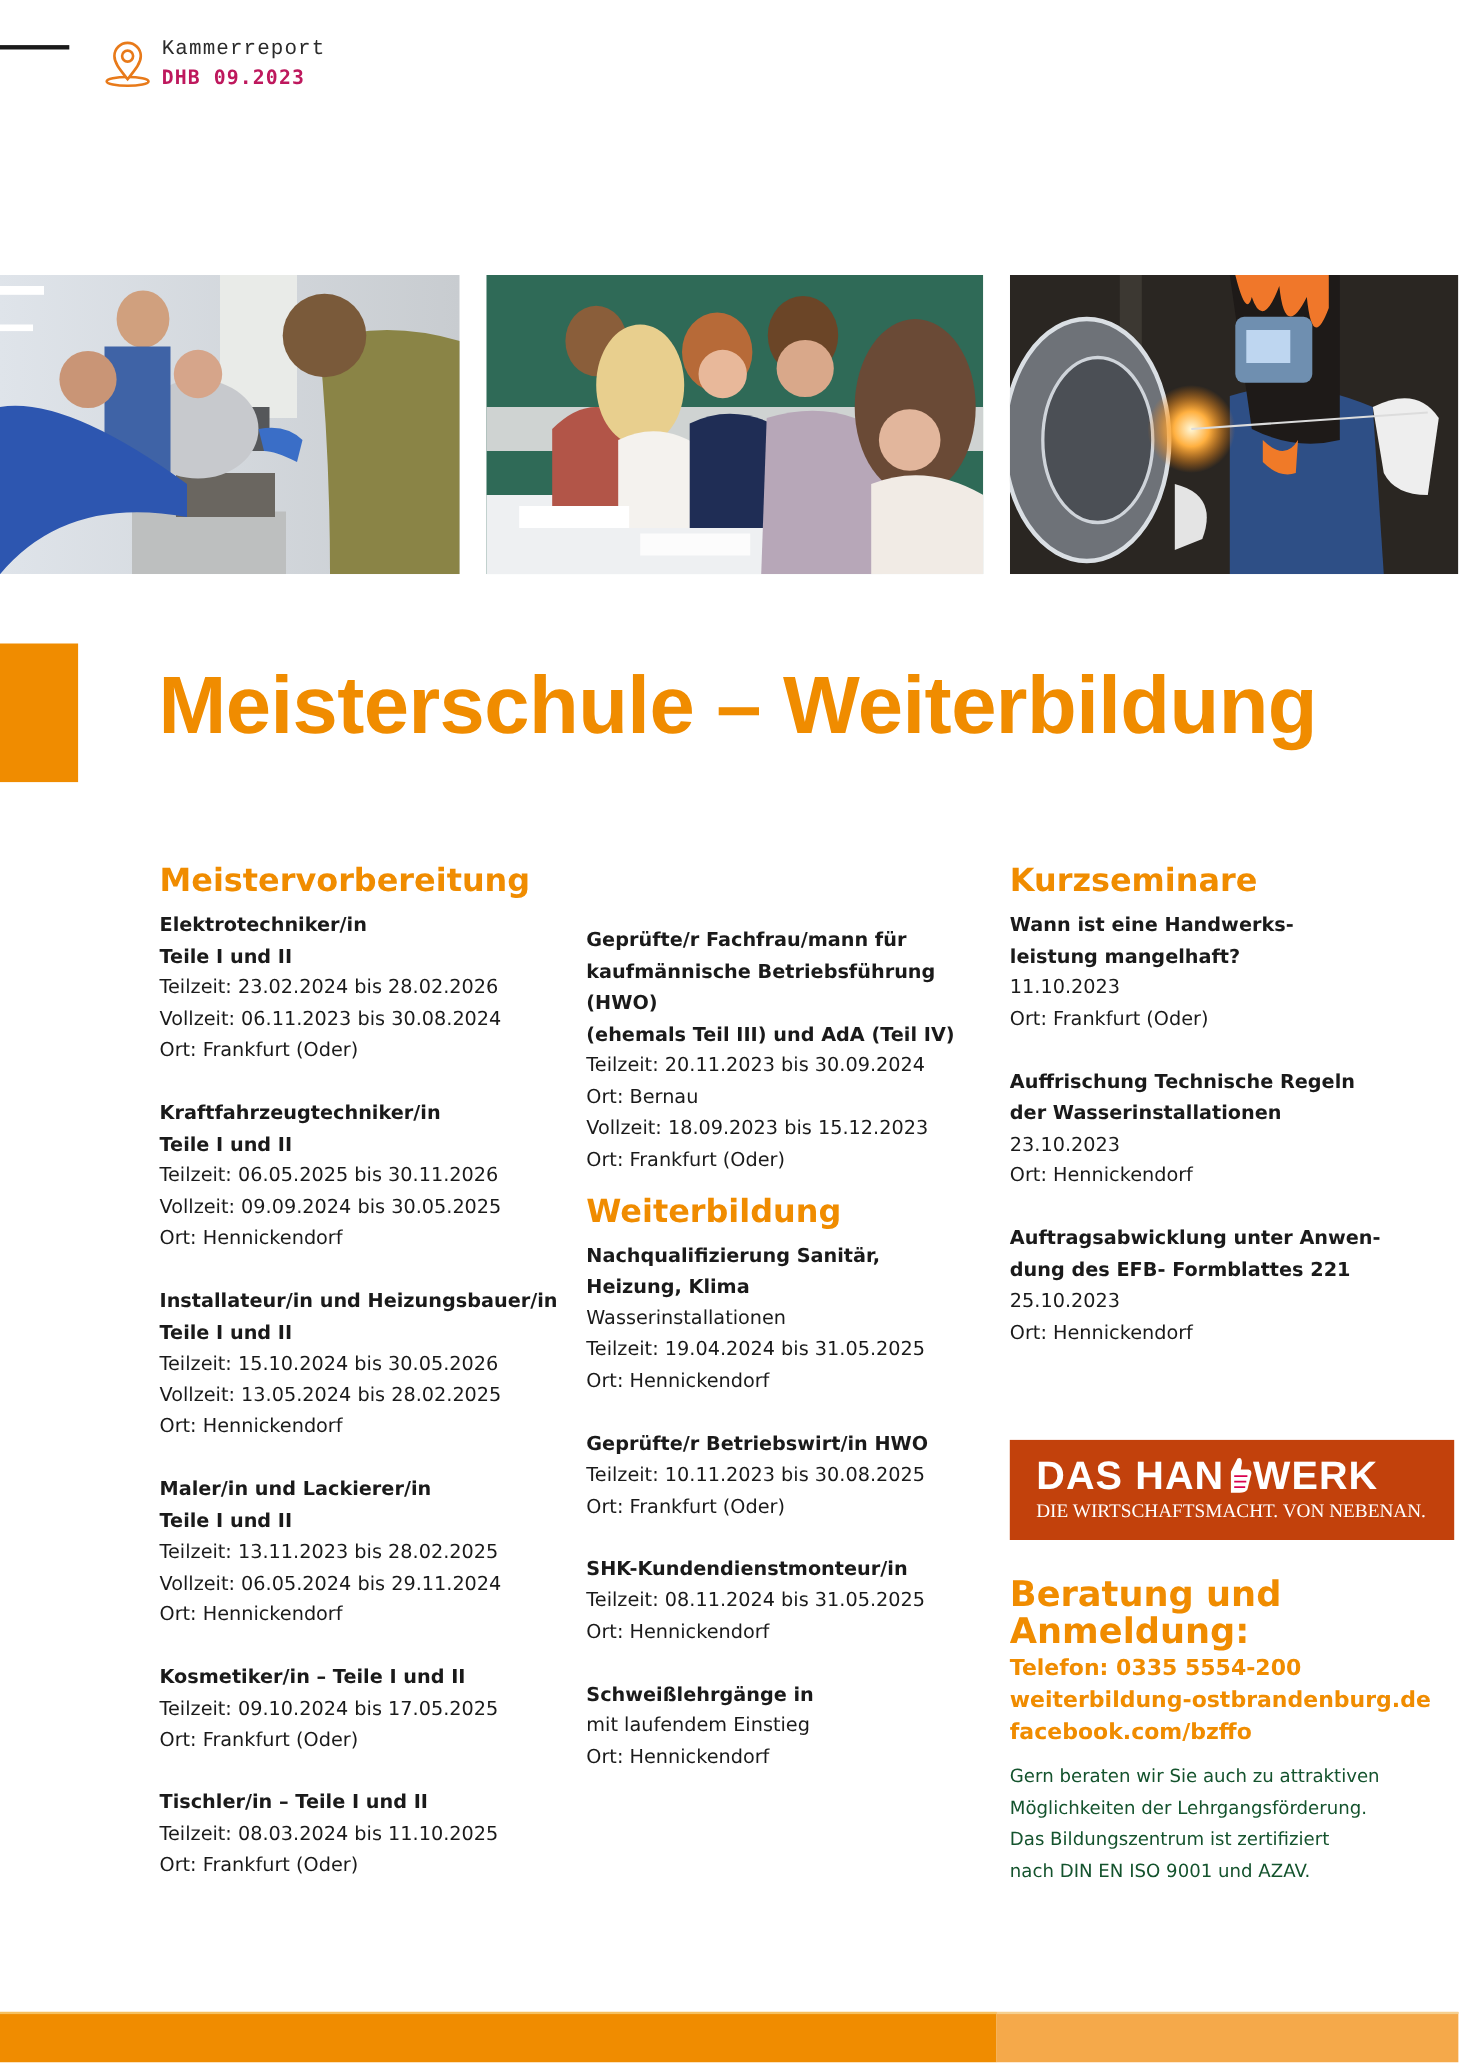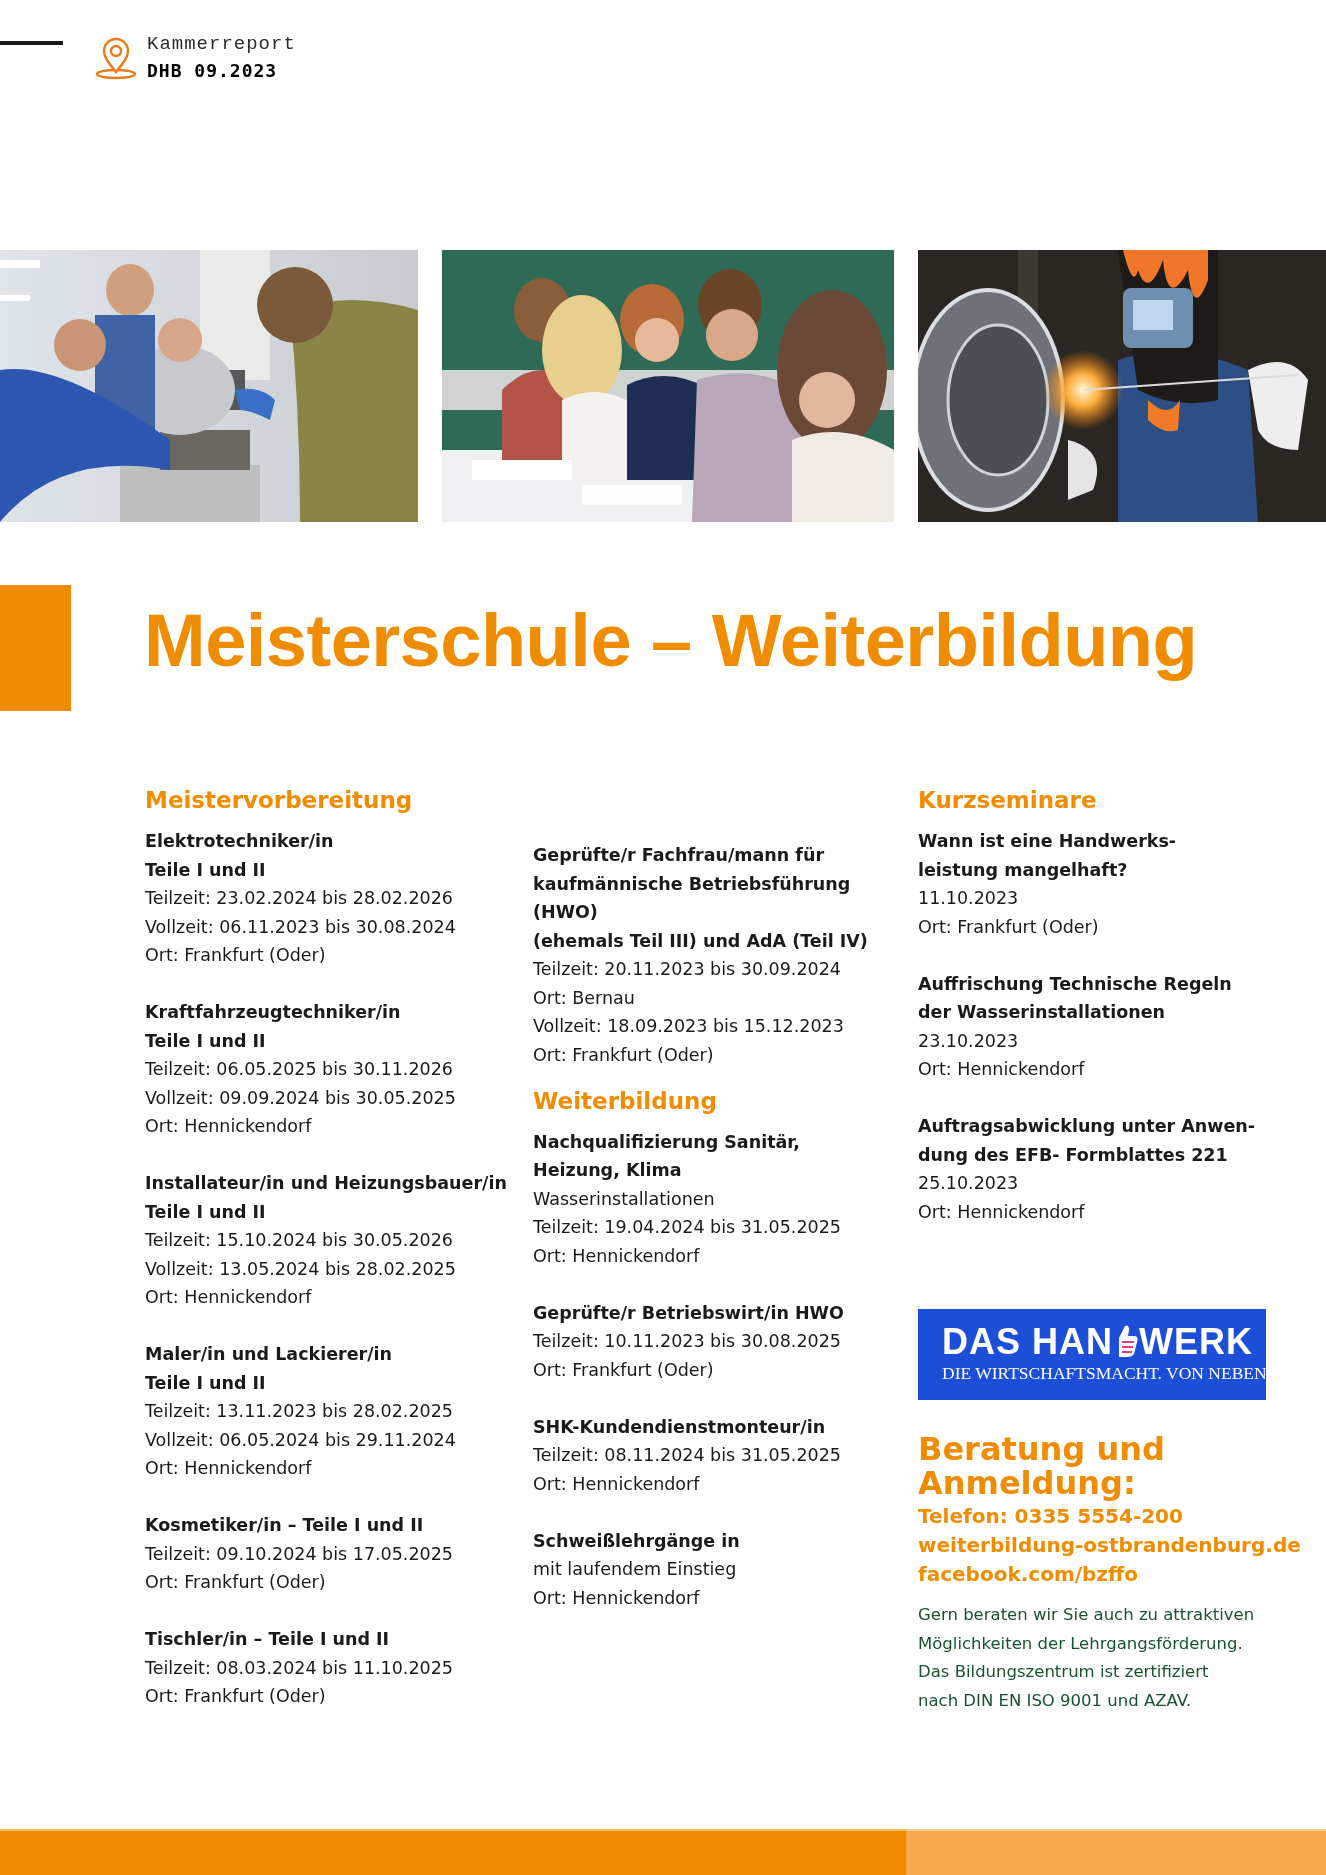--- a/index.html
+++ b/index.html
@@ -3,46 +3,46 @@
 <meta charset="utf-8">
 <style>
   * { margin: 0; padding: 0; box-sizing: border-box; }
   html, body { width: 1326px; height: 1875px; background: #ffffff; overflow: hidden; }
   body { position: relative; font-family: "DejaVu Sans", "Liberation Sans", sans-serif; color: #1a1a1a; }
 
   
   .hdr-line { position: absolute; left: 0; top: 41px; width: 63px; height: 4px; background: #1a1a1a; }
   .hdr-pin { position: absolute; left: 94px; top: 36px; width: 44px; height: 44px; }
   .hdr-kicker { position: absolute; left: 147px; top: 33px; font-family: Liberation Mono, monospace; font-size: 19px; letter-spacing: 1px; color: #2b2b2b; }
-  .hdr-issue { position: absolute; left: 147px; top: 60px; font-family: "DejaVu Sans Mono", "Liberation Mono", monospace; font-weight: bold; font-size: 18px; letter-spacing: 1px; color: #000000; }
+  .hdr-issue { position: absolute; left: 147px; top: 60px; font-family: "DejaVu Sans Mono", "Liberation Mono", monospace; font-weight: bold; font-size: 18px; letter-spacing: 1px; color: #be185d; }
 
   
   .photo { position: absolute; top: 250px; height: 272px; overflow: hidden; }
   .photo svg { width: 100%; height: 100%; display: block; }
   .photo-1 { left: 0; width: 418px; }
   .photo-2 { left: 442px; width: 452px; }
   .photo-3 { left: 918px; width: 408px; }
 
   
   .accent-block { position: absolute; left: 0; top: 585px; width: 71px; height: 126px; background: #f08c00; }
   .page-title { position: absolute; left: 144px; top: 598px; font-family: "Liberation Sans", sans-serif; font-size: 74px; color: #f08c00; letter-spacing: -0.5px; white-space: nowrap; }
 
   
   .col { position: absolute; top: 785px; font-size: 17.5px; line-height: 28.5px; }
   .col-1 { left: 145px; width: 370px; }
   .col-2 { left: 533px; width: 370px; top: 841px; }
   .col-3 { left: 918px; width: 400px; }
 
-  .sec-title { color: #f08c00; font-weight: bold; font-size: 23px; line-height: 30px; margin-bottom: 12px; }
+  .sec-title { color: #f08c00; font-weight: bold; font-size: 29px; line-height: 30px; margin-bottom: 12px; }
   .col-2 .sec-title { margin-top: 10px; }
   .entry { margin-bottom: 28.5px; }
   .entry .t { font-weight: bold; display: block; }
   .entry .l { display: block; }
 
-  .logo-box { position: absolute; left: 918px; top: 1309px; width: 348px; height: 91px; background: #1d4ed8; }
+  .logo-box { position: absolute; left: 918px; top: 1309px; width: 404px; height: 91px; background: #c2410c; }
   .logo-main { position: absolute; left: 24px; top: 12px; color: #fff; font-family: "Liberation Sans", sans-serif; font-weight: bold; font-size: 36px; letter-spacing: 1px; white-space: nowrap; }
   .logo-sub { position: absolute; left: 24px; top: 54px; color: #fff; font-family: Liberation Serif, serif; font-size: 17.5px; white-space: nowrap; }
 
   .contact { position: absolute; left: 918px; top: 1432px; width: 400px; color: #f08c00; }
   .contact-title { font-weight: bold; font-size: 32px; line-height: 34px; margin-bottom: 2px; }
   .contact-lines span { display: block; font-weight: bold; font-size: 20px; line-height: 29px; }
   .contact-note { margin-top: 12px; font-size: 16.5px; line-height: 28.5px; color: #14532d; }
   .contact-note span { display: block; }
 
   .footer-a { position: absolute; left: 0; top: 1829px; width: 906px; height: 46px; background: #f08c00; border-top: 2px solid #f5c060; }

